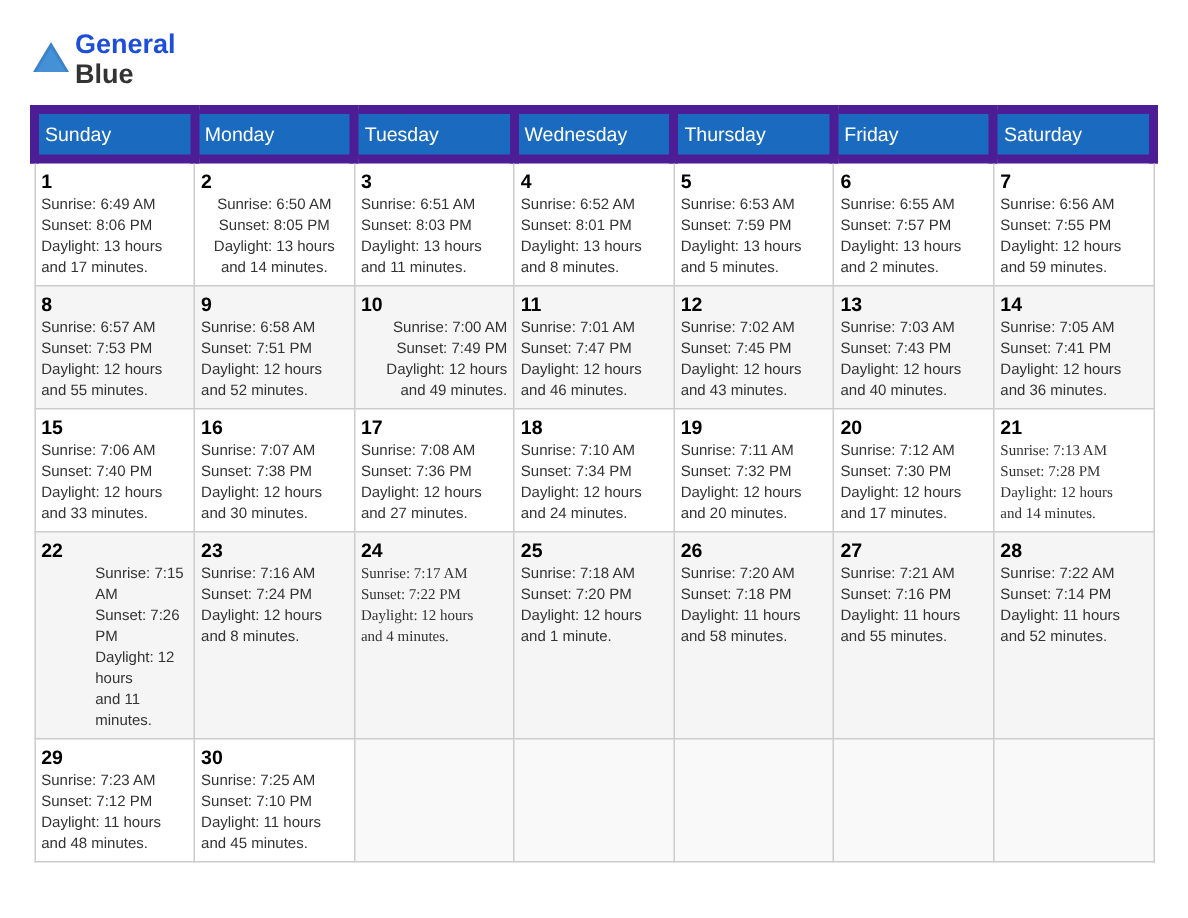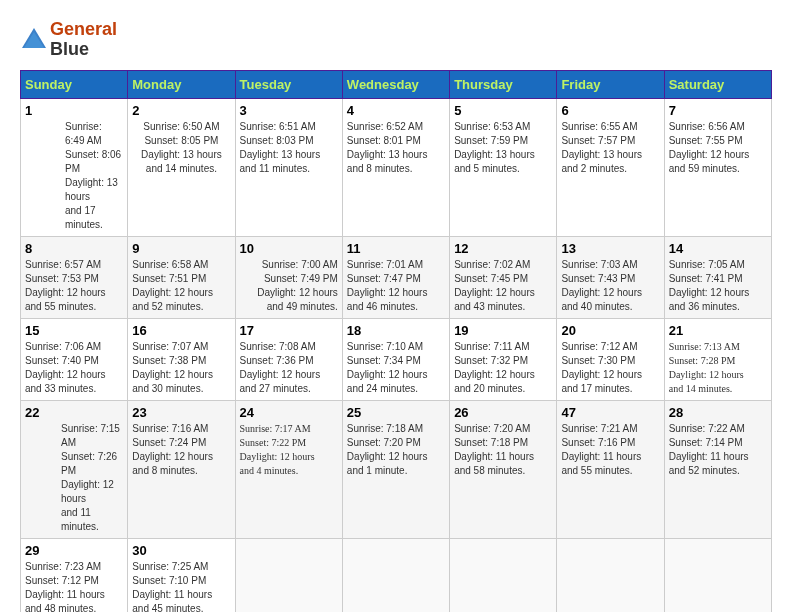--- a/index.html
+++ b/index.html
@@ -20,21 +20,21 @@
       display: flex;
       align-items: center;
     }
     .logo-text {
       font-size: 18px;
       font-weight: bold;
       color: #333;
       line-height: 1.1;
     }
     .logo-text span {
-      color: #c2410c;
+      color: #1d4ed8;
     }
     .logo-icon {
       width: 28px;
       height: 28px;
       margin-right: 2px;
     }
     .title-block {
       text-align: right;
     }
     .month-title {
@@ -46,26 +46,26 @@
       font-size: 16px;
       color: #333;
     }
     table {
       width: 100%;
       border-collapse: collapse;
       font-size: 11px;
     }
     thead th {
       background-color: #1a6bbf;
-      color: #bef264;
+      color: #ffffff;
       padding: 6px 4px;
       text-align: left;
       font-size: 13px;
-      font-weight: bold;
-      border: 1px solid #4c1d95;
+      font-weight: normal;
+      border: 6px solid #4c1d95;
     }
     tbody td {
       border: 1px solid #ccc;
       vertical-align: top;
       padding: 4px;
       height: 80px;
       width: 14.28%;
       background: #fff;
     }
     tbody tr:nth-child(even) td {
@@ -115,21 +115,21 @@
       <th>Wednesday</th>
       <th>Thursday</th>
       <th>Friday</th>
       <th>Saturday</th>
     </tr>
   </thead>
   <tbody id="calendar-body">
   <tr>
         <td>
           <span class="day-num">1</span>
-          <div class="day-info" style="white-space: pre-line; margin-left: 40px;">Sunrise: 6:49 AM
+          <div class="day-info" style="white-space: pre-line;">Sunrise: 6:49 AM
 Sunset: 8:06 PM
 Daylight: 13 hours
 and 17 minutes.</div>
         </td>
         <td>
           <span class="day-num">2</span>
           <div class="day-info" style="white-space: pre-line; text-align: center;">Sunrise: 6:50 AM
 Sunset: 8:05 PM
 Daylight: 13 hours
 and 14 minutes.</div>
@@ -302,21 +302,21 @@
 and 1 minute.</div>
         </td>
         <td>
           <span class="day-num">26</span>
           <div class="day-info" style="white-space: pre-line;">Sunrise: 7:20 AM
 Sunset: 7:18 PM
 Daylight: 11 hours
 and 58 minutes.</div>
         </td>
         <td>
-          <span class="day-num">47</span>
+          <span class="day-num">27</span>
           <div class="day-info" style="white-space: pre-line;">Sunrise: 7:21 AM
 Sunset: 7:16 PM
 Daylight: 11 hours
 and 55 minutes.</div>
         </td>
         <td>
           <span class="day-num">28</span>
           <div class="day-info" style="white-space: pre-line;">Sunrise: 7:22 AM
 Sunset: 7:14 PM
 Daylight: 11 hours

